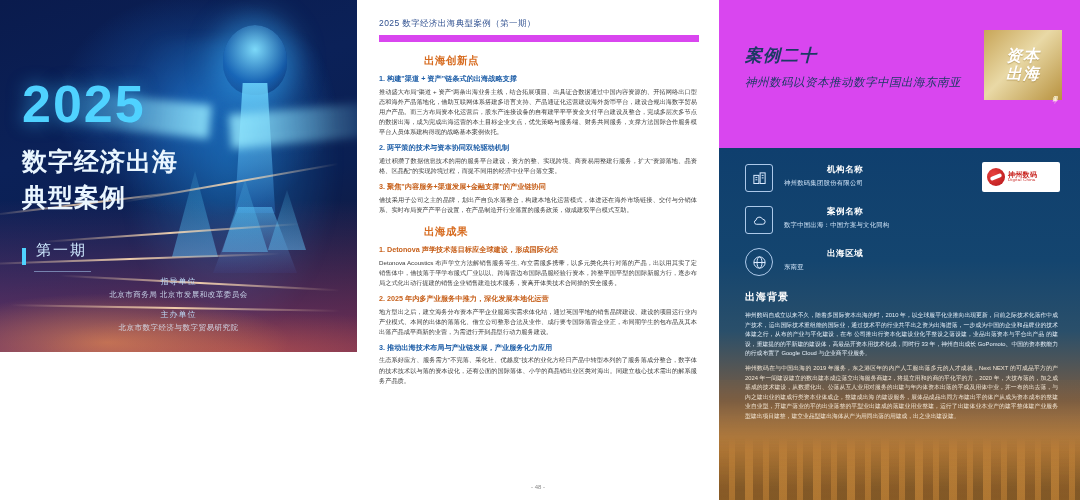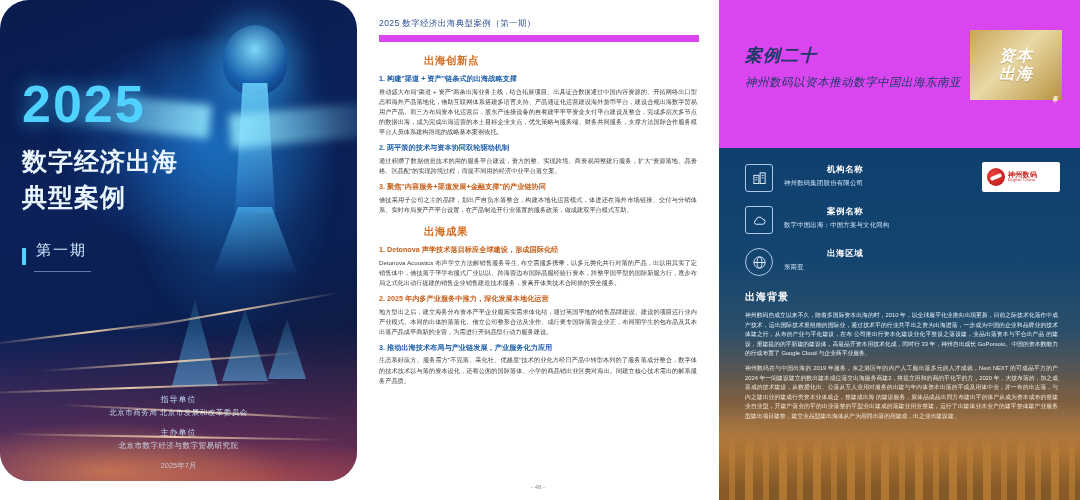--- a/index.html
+++ b/index.html
@@ -17,27 +17,26 @@
     position: relative;
     width: 1080px;
     height: 500px;
     display: flex;
   }
 
   
   .cover {
     position: relative;
     width: 357px;
-    height: 481px;
+    height: 352px;
     overflow: hidden;
     background:
       radial-gradient(ellipse 200px 160px at 55% 30%, rgba(30,120,220,0.55), rgba(8,24,70,0) 70%),
       linear-gradient(160deg, #0a1b4d 0%, #0b2158 35%, #0a1f52 60%, #1a1630 100%);
     flex: 0 0 auto;
-    border-radius: 29px;
   }
   .cover-glow-a {
     position: absolute;
     left: 120px; top: 40px;
     width: 220px; height: 300px;
     background: radial-gradient(ellipse at 50% 40%, rgba(40,170,255,0.38), rgba(10,30,80,0) 70%);
     filter: blur(6px);
   }
   
   .tower {
@@ -236,21 +235,21 @@
   .case-name {
     margin-top: 8px;
     font-size: 11.5px;
     color: #1b3a63;
     letter-spacing: 0.5px;
   }
   .case-badge {
     position: absolute;
     right: 18px;
     top: 30px;
-    width: 92px;
+    width: 78px;
     height: 70px;
     background: linear-gradient(135deg, #c8a558, #e9d9a6 45%, #b8923f);
     display: flex;
     align-items: center;
     justify-content: center;
   }
   .case-badge .txt {
     font-size: 16px;
     font-weight: bold;
     color: #ffffff;
@@ -425,21 +424,20 @@
         <span class="bar"></span>
         <span class="issue-box">第一期</span>
       </div>
     </div>
 
     <div class="cover-foot">
       <div class="lbl">指导单位</div>
       <div class="orgs">北京市商务局 北京市发展和改革委员会</div>
       <div class="lbl">主办单位</div>
       <div class="orgs">北京市数字经济与数字贸易研究院</div>
-      <div class="date">2025年7月</div>
     </div>
   </section>
 
   <section class="textpage">
     <div class="tp-header">2025 数字经济出海典型案例（第一期）</div>
     <div class="tp-body">
 
       <div class="sec-title first">出海创新点</div>
 
       <div class="para-head">1. 构建"渠道 + 资产"链条式的出海战略支撑</div>

